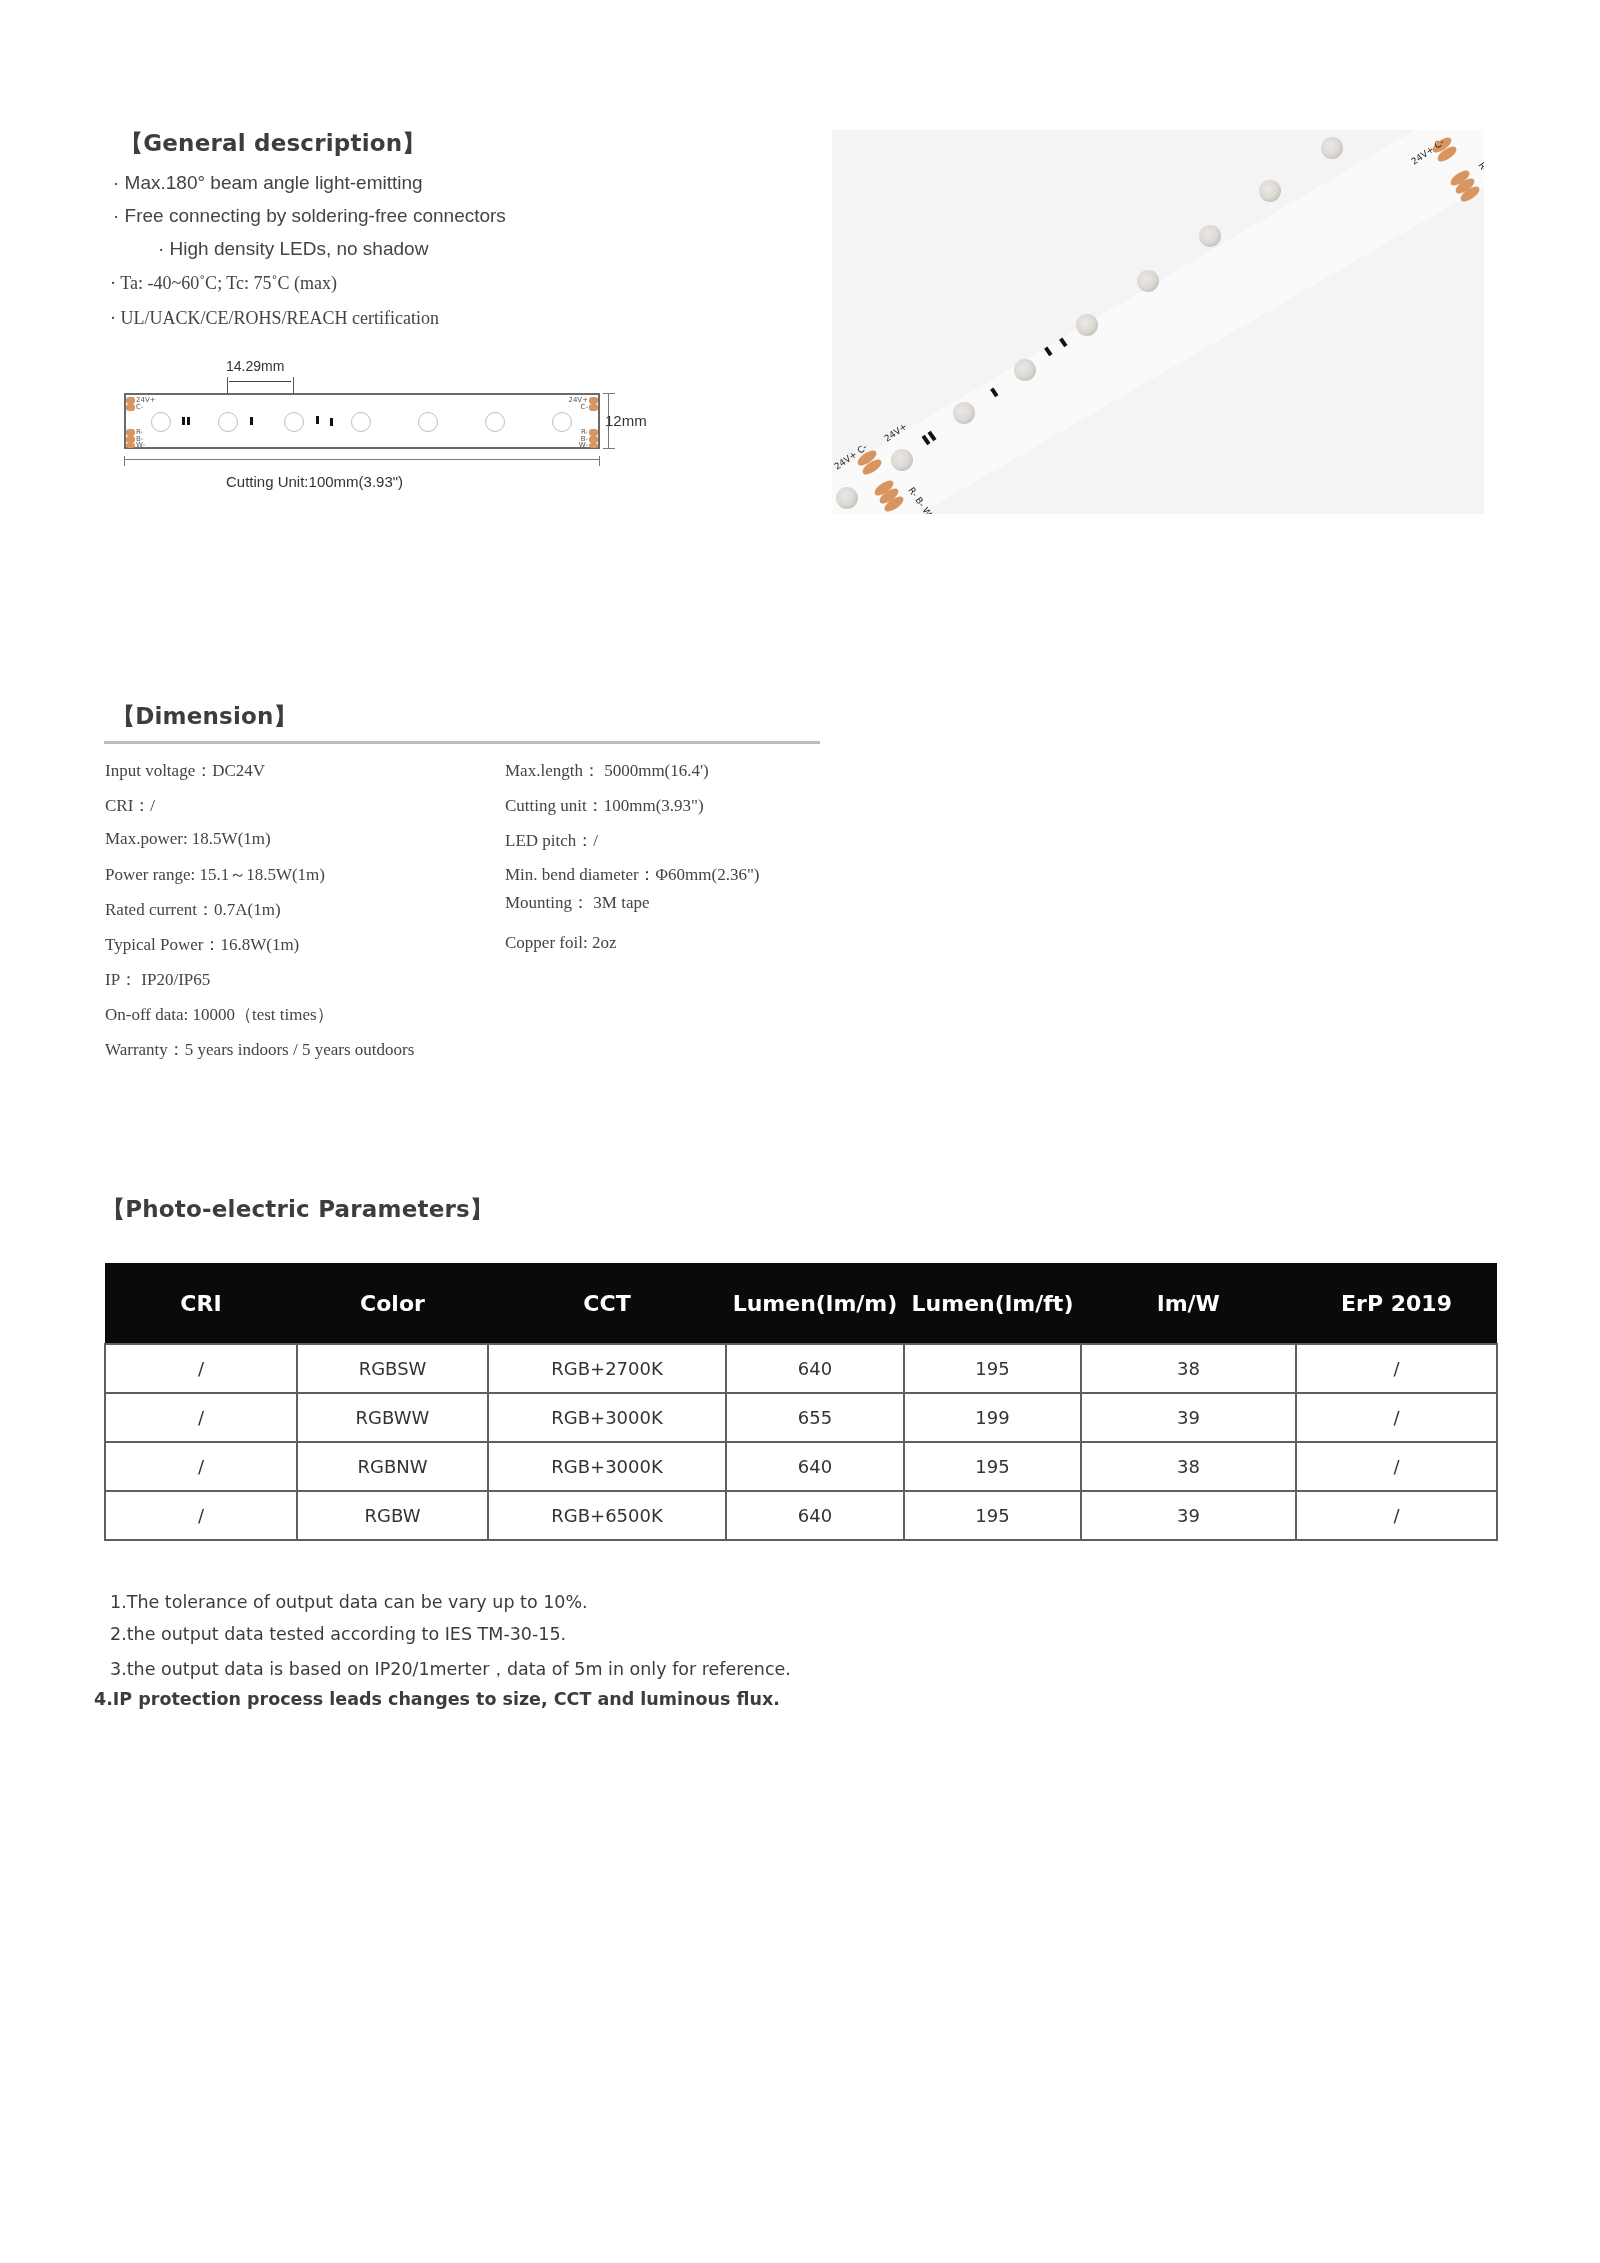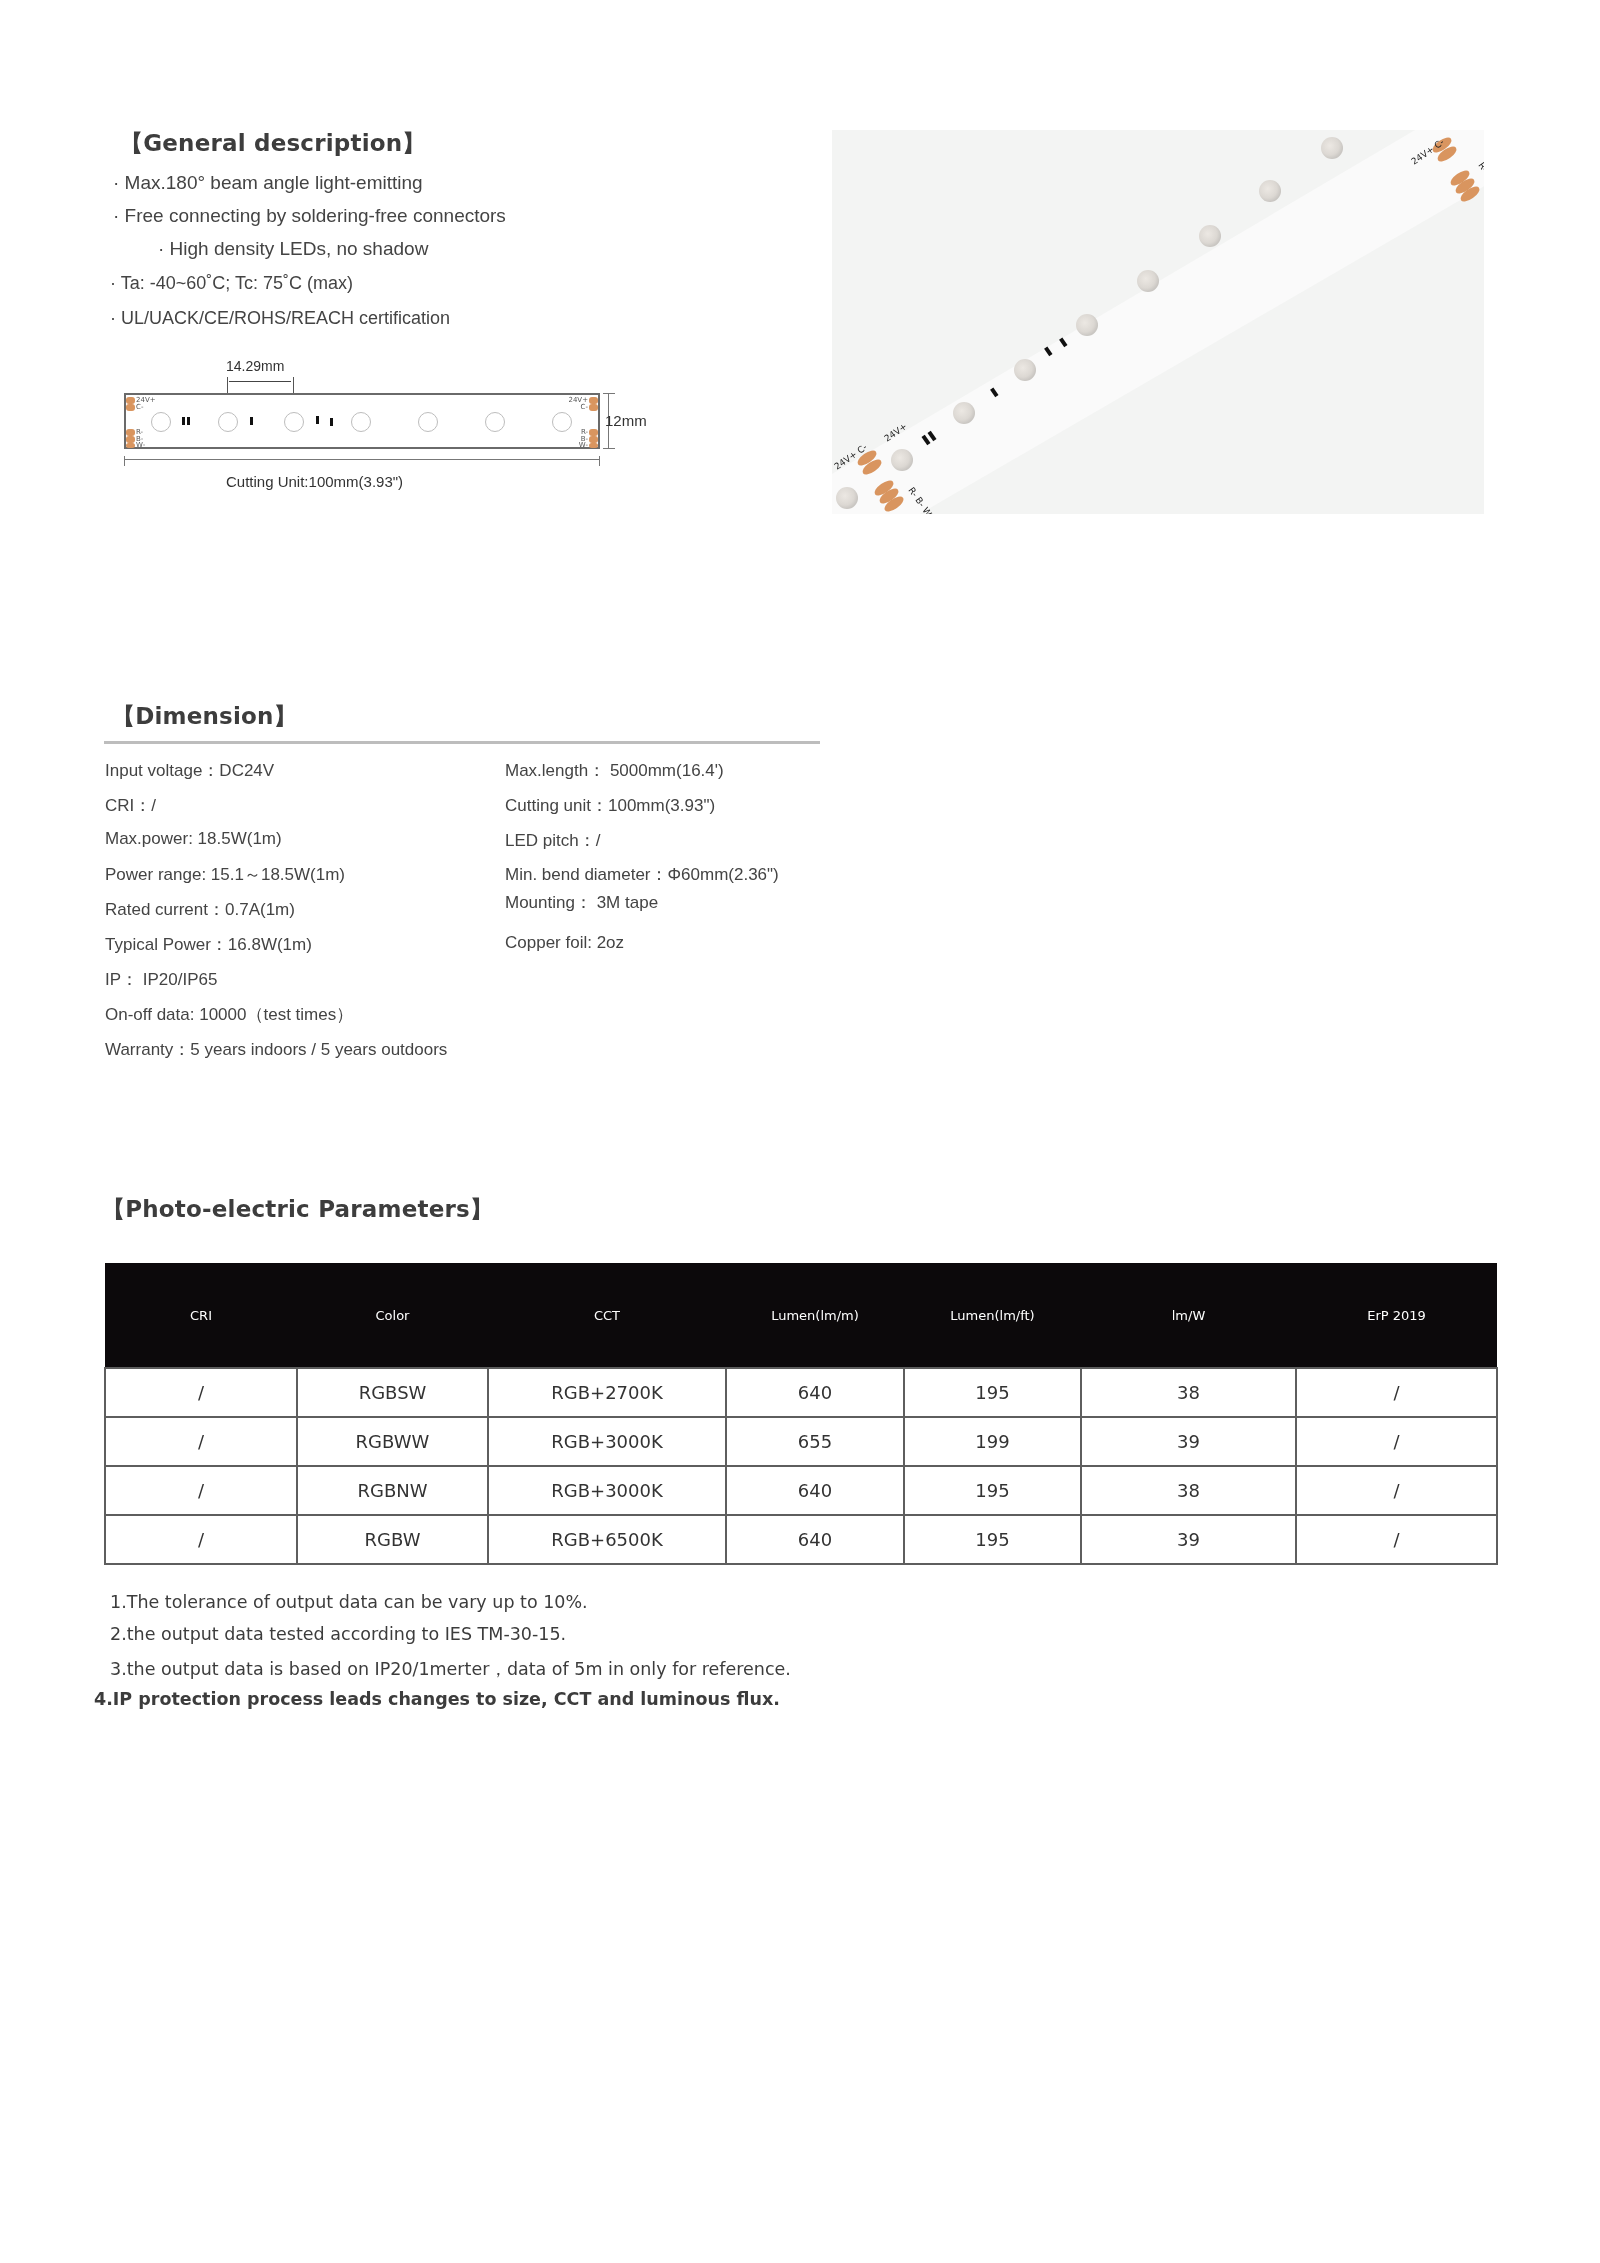--- a/index.html
+++ b/index.html
@@ -1,37 +1,37 @@
 <!DOCTYPE html>
 <html><head>
 <meta charset="utf-8">
 <style>
   html, body { margin: 0; padding: 0; background: #ffffff; }
   body { width: 1600px; height: 2263px; position: relative; overflow: hidden;
          font-family: "DejaVu Sans", sans-serif; color: #3a3a3a; }
   .abs { position: absolute; }
   .h-title { font-family: "DejaVu Sans", sans-serif; font-weight: bold; font-size: 23px; color: #3d3d3d; letter-spacing: 0.2px; }
   .bullet { font-family: "Liberation Sans", sans-serif; font-size: 19px; color: #444; white-space: nowrap; }
-  .dim-item { font-family: Liberation Sans, sans-serif; font-size: 17px; color: #444; white-space: nowrap; }
+  .dim-item { font-family: Liberation Serif, serif; font-size: 17px; color: #444; white-space: nowrap; }
   .note { font-family: "DejaVu Sans", sans-serif; font-size: 17.5px; color: #3c3c3c; white-space: nowrap; }
 
   
   .strip { position: absolute; left: 124px; top: 393px; width: 476px; height: 56px; border: 2px solid #6a6a6a; box-sizing: border-box; background: #fff; }
   .led { position: absolute; width: 18px; height: 18px; border: 1.5px solid #bdbdbd; border-radius: 50%; top: 17px; background: #fff; }
   .chip { position: absolute; background: #111; }
   .pad { position: absolute; width: 9px; height: 7px; background: #d9955f; border-radius: 3px; }
   .pad-lbl { position: absolute; font-size: 7px; color: #555; font-family: "DejaVu Sans", sans-serif; line-height: 7px; }
   .dim-lbl { font-family: "Liberation Sans", sans-serif; font-size: 15px; color: #333; white-space: nowrap; }
 
   
   .photo { position: absolute; left: 832px; top: 130px; width: 652px; height: 384px; background: #f3f4f3; overflow: hidden; }
 
   
   .ptable { position: absolute; left: 104px; top: 1263px; width: 1392px; border-collapse: collapse; table-layout: fixed; }
-  .ptable th { background: #0c090b; color: #fff; font-family: "DejaVu Sans", sans-serif; font-weight: normal; font-size: 13px; height: 80px; text-align: center; padding: 12px; border: none; }
+  .ptable th { background: #0c090b; color: #fff; font-family: "DejaVu Sans", sans-serif; font-weight: bold; font-size: 22px; height: 80px; text-align: center; padding: 0; border: none; }
   .ptable td { height: 47px; text-align: center; font-family: "DejaVu Sans", sans-serif; font-size: 18px; color: #333; border: 2px solid #5e5e5e; padding: 0; }
   .divider { position: absolute; left: 104px; top: 741px; width: 716px; height: 3px; background: #bdbdbd; }
 </style>
 </head>
 <body>
 
 <div class="abs h-title" style="left:120px; top:128px;">【General description】</div>
 <div>
   <div class="abs bullet" style="left:113px; top:172px;">· Max.180° beam angle light-emitting</div>
   <div class="abs bullet" style="left:113px; top:205px;">· Free connecting by soldering-free connectors</div>

